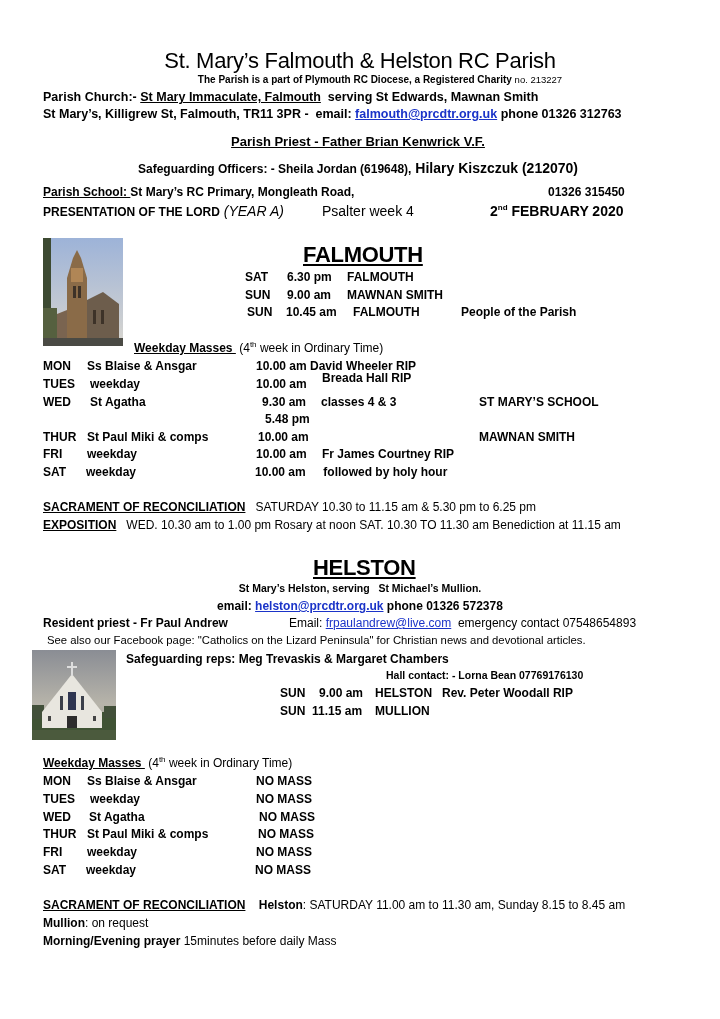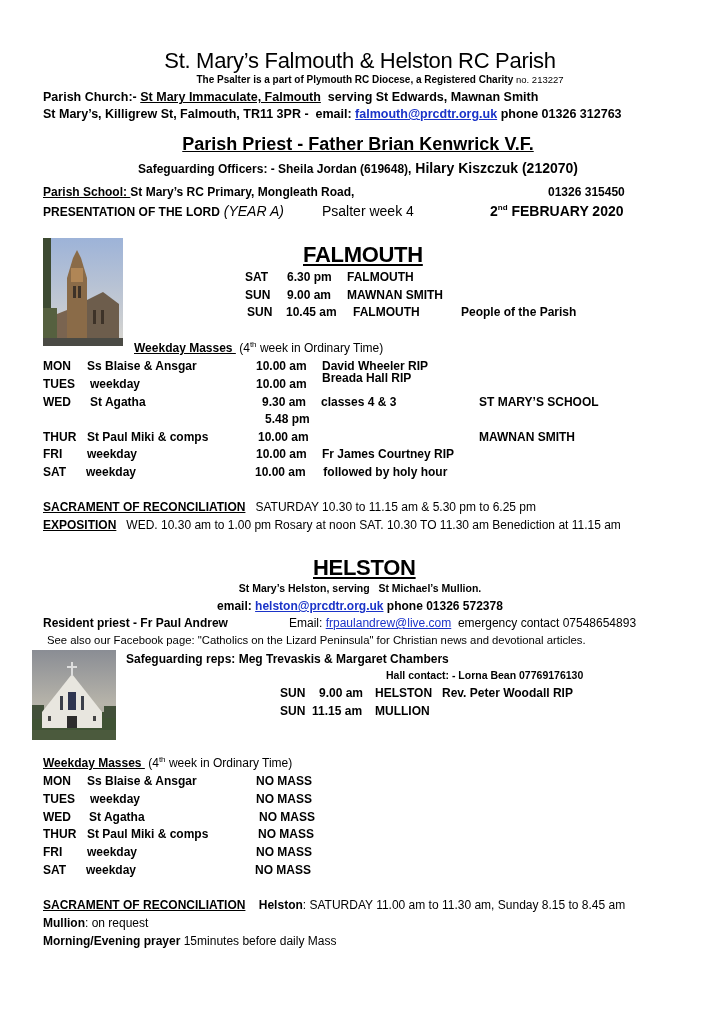--- a/index.html
+++ b/index.html
@@ -19,32 +19,32 @@
   .heading { font-size: 22px; font-weight: bold; text-decoration: underline; letter-spacing: -0.3px; }
 
   .photo { position: absolute; overflow: hidden; }
   sup { font-size: 8px; vertical-align: super; line-height: 0; }
 </style>
 </head>
 <body>
 
 <div class="abs" id="title">St. Mary’s Falmouth &amp; Helston RC Parish</div>
 <div class="abs" id="subtitle">
-  <span>The Psalter is a part of Plymouth RC Diocese, a Registered Charity</span>
+  <span>The Parish is a part of Plymouth RC Diocese, a Registered Charity</span>
   <span class="small">no. 213227</span>
 </div>
 
 <div class="abs b f13" style="left:43px; top:90px;">
   <span>Parish Church:- </span><span class="u">St Mary Immaculate, Falmouth</span><span style="white-space:pre">  serving St Edwards, Mawnan Smith</span>
 </div>
 <div class="abs b f13" style="left:43px; top:107px;">
   <span style="white-space:pre">St Mary’s, Killigrew St, Falmouth, TR11 3PR -  email: </span><a class="link">falmouth@prcdtr.org.uk</a><span> phone 01326 312763</span>
 </div>
 
-<div class="abs b" style="left:0; width:716px; top:134px; text-align:center; font-size:18px;">
+<div class="abs b" style="left:0; width:716px; top:134px; text-align:center; font-size:13px;">
   <span class="u">Parish Priest - Father Brian Kenwrick V.F.</span>
 </div>
 
 <div class="abs b f12" style="left:0; width:716px; top:160px; text-align:center;">
   <span>Safeguarding Officers: - Sheila Jordan (619648),</span><span style="font-size:14px;"> Hilary Kiszczuk (212070)</span>
 </div>
 
 <div class="abs b f12" style="left:43px; top:185px;">
   <span class="u" style="white-space:pre">Parish School: </span><span>St Mary’s RC Primary, Mongleath Road,</span>
 </div>
@@ -100,21 +100,21 @@
 
 <div class="abs f12" style="left:134px; top:341px;">
   <span class="b u" style="white-space:pre">Weekday Masses </span><span style="white-space:pre"> (</span><span>4</span><sup>th</sup><span> week in Ordinary Time)</span>
 </div>
 
 <div>
 
   <div class="abs b f12" style="left:43px; top:359px;">MON</div>
   <div class="abs b f12" style="left:87px; top:359px;">Ss Blaise &amp; Ansgar</div>
   <div class="abs b f12" style="left:256px; top:359px;">10.00 am</div>
-  <div class="abs b f12" style="left:322px; top:359px;">David Wheeler RIP</div>
+  <div class="abs b f12" style="left:310px; top:359px;">David Wheeler RIP</div>
 
   <div class="abs b f12" style="left:43px; top:377px;">TUES</div>
   <div class="abs b f12" style="left:90px; top:377px;">weekday</div>
   <div class="abs b f12" style="left:256px; top:377px;">10.00 am</div>
   <div class="abs b f12" style="left:322px; top:371px;">Breada Hall RIP</div>
 
   <div class="abs b f12" style="left:43px; top:395px;">WED</div>
   <div class="abs b f12" style="left:90px; top:395px;">St Agatha</div>
   <div class="abs b f12" style="left:262px; top:395px;">9.30 am</div>
   <div class="abs b f12" style="left:321px; top:395px;">classes 4 &amp; 3</div>

